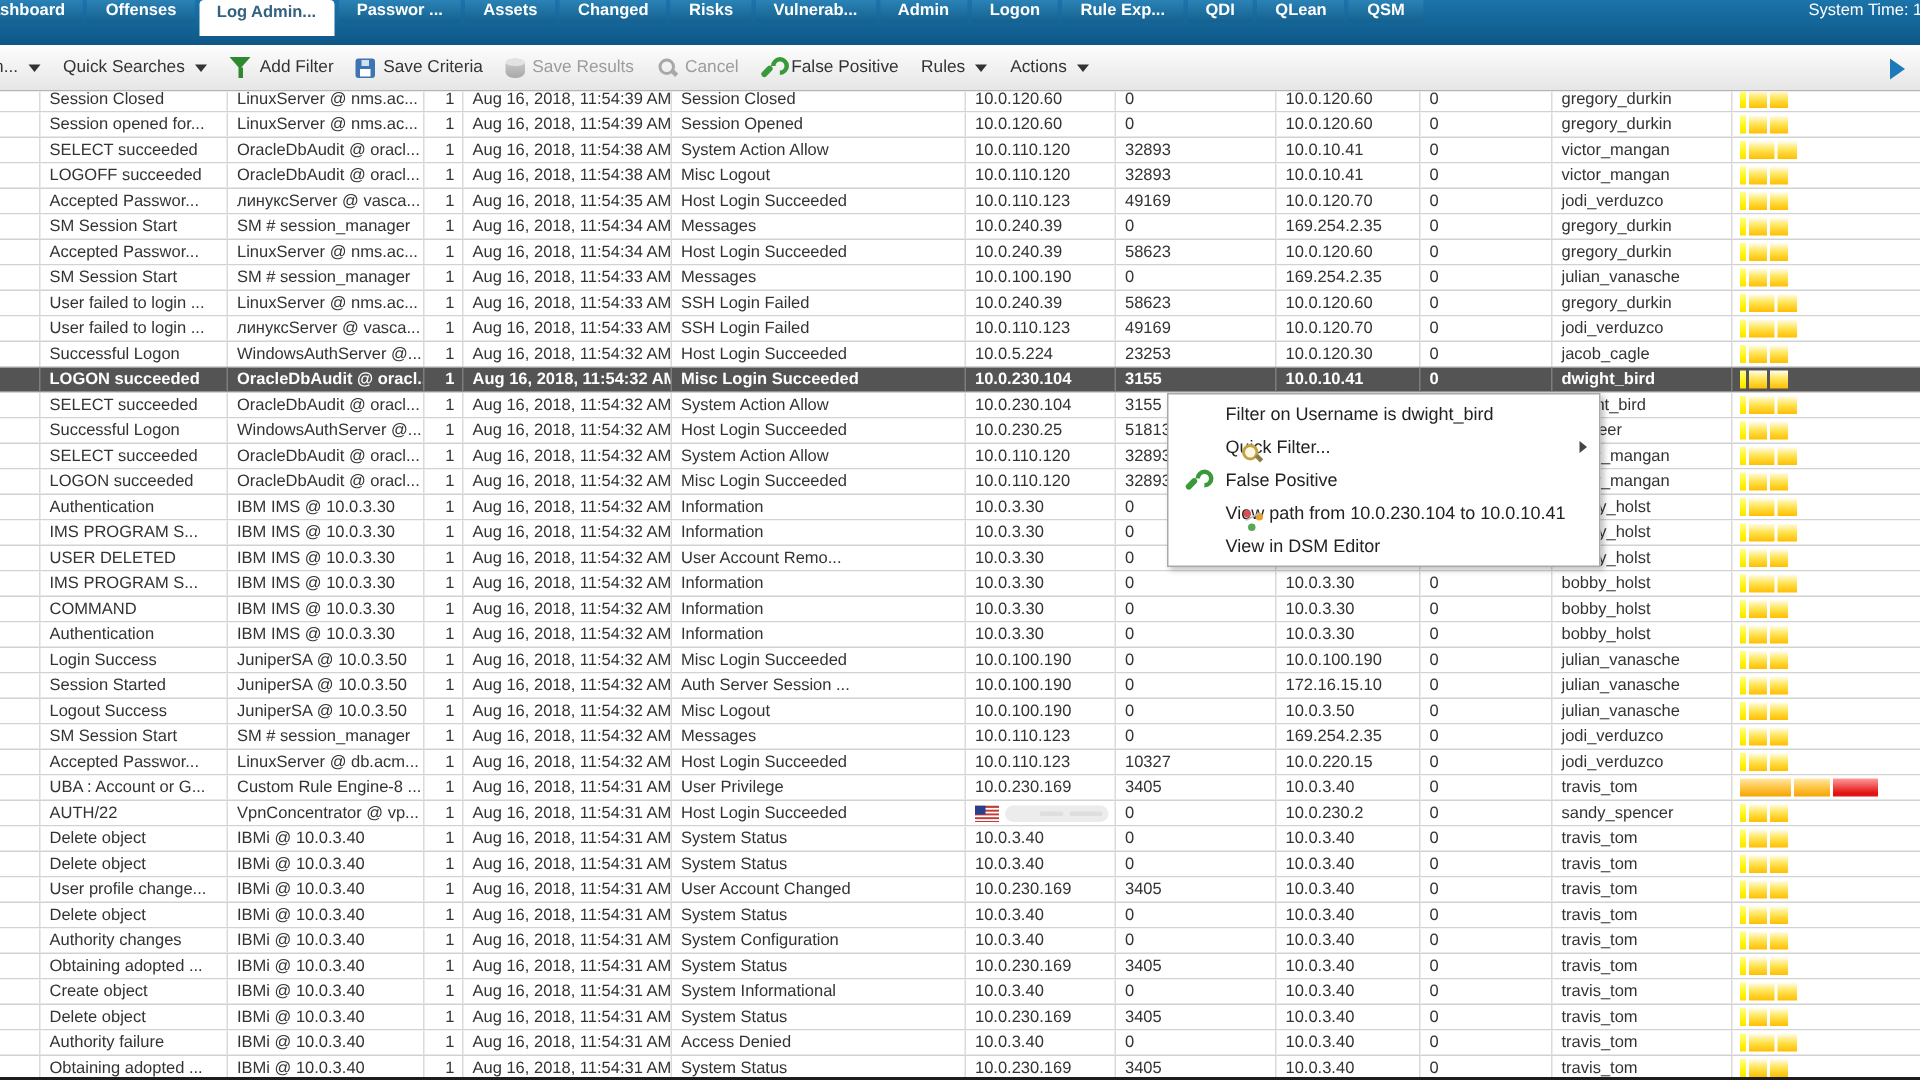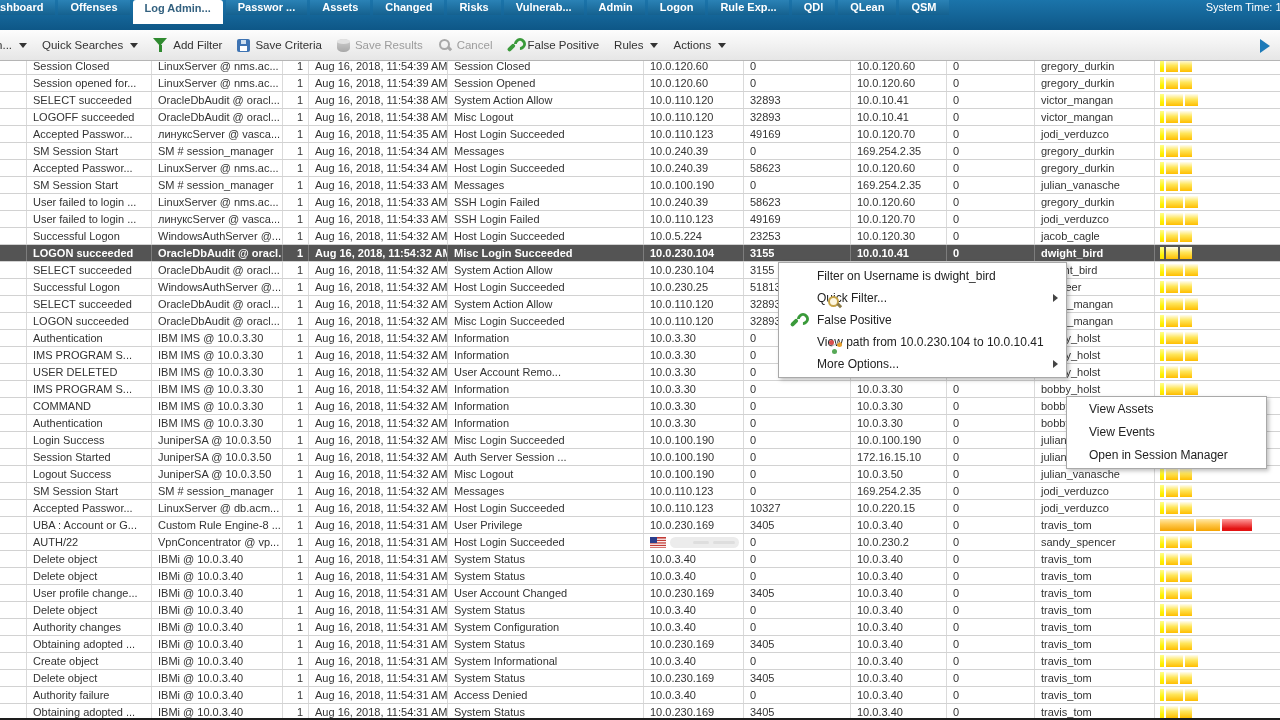--- a/index.html
+++ b/index.html
@@ -966,23 +966,18 @@
           </span>
   </div>
       </div>
   </div>
 
   <div class="cmenu">
       <div class="mitem"><span>Filter on Username is dwight_bird</span></div>
       <div class="mitem"><span class="micon i-mag-menu"></span><span>Quick Filter...</span><span class="marrow"></span></div>
       <div class="mitem"><span class="micon i-wrench"></span><span>False Positive</span></div>
       <div class="mitem"><span class="micon i-path"></span><span>View path from 10.0.230.104 to 10.0.10.41</span></div>
-      <div class="mitem"><span>More Options...</span><span class="marrow"></span></div>
+      <div class="mitem"><span>View in DSM Editor</span></div>
     </div>
 
-  <div class="smenu">
-      <div class="smitem">View Assets</div>
-      <div class="smitem">View Events</div>
-      <div class="smitem">Open in Session Manager</div>
-    </div>
 
   <div class="bottom-edge"></div>
 </div>
 
 </body></html>

